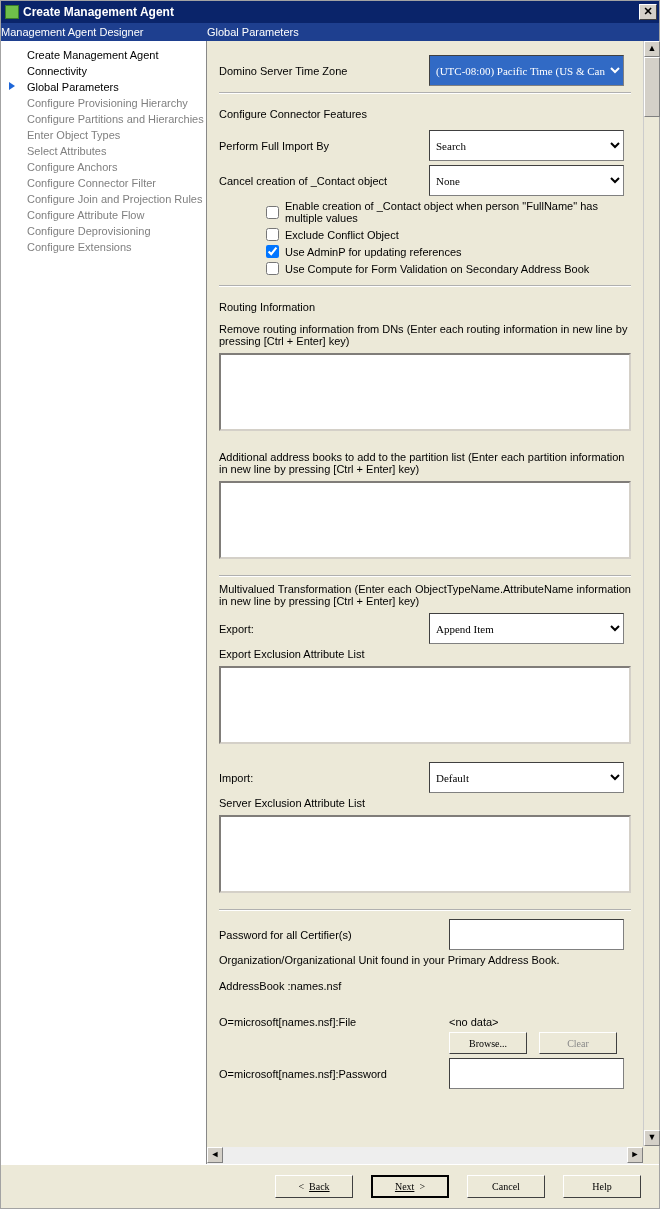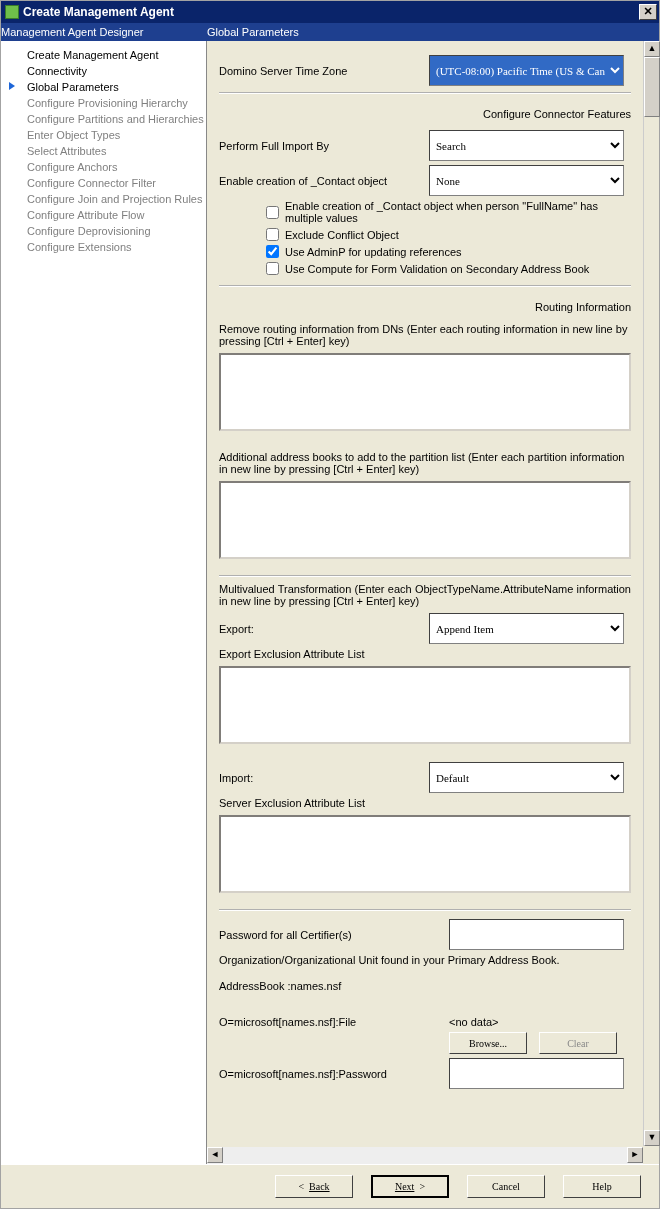--- a/index.html
+++ b/index.html
@@ -97,21 +97,21 @@
   margin-top:0;
 }
 .hscroll {
   position:absolute; left:0; right:16px; bottom:0; height:17px;
   background:#eee; display:flex; justify-content:space-between;
 }
 .corner { position:absolute; right:0; bottom:0; width:16px; height:17px; background:#ece9d8; }
 
 .form-row { display:flex; align-items:center; margin:4px 0; }
 .form-label { width:210px; color:#000; }
-.section-label { color:#000; margin-top:14px; margin-bottom:6px;text-align:right; }
+.section-label { color:#000; margin-top:14px; margin-bottom:6px; }
 .hr { border-top:1px solid #b0b0b0; border-bottom:1px solid #fff; height:0; margin:6px 0 2px 0;}
 select.combo, input.tbox {
   font-family: Tahoma; font-size:11px;
   background:#fff; border:1px solid #808080;
   border-top-color:#404040; border-left-color:#404040;
   height:31px; padding:1px 2px;
 }
 select.combo { width:195px; }
 input.tbox { width:195px; }
 .combo.hl { background:#316ac5; color:#fff; }
@@ -180,21 +180,21 @@
           <select class="combo hl"><option>(UTC-08:00) Pacific Time (US &amp; Can</option></select>
         </div>
         <div class="hr"></div>
         <div class="section-label">Configure Connector Features</div>
 
         <div class="form-row" style="margin-top:10px;">
           <div class="form-label">Perform Full Import By</div>
           <select class="combo"><option>Search</option></select>
         </div>
         <div class="form-row">
-          <div class="form-label">Enable creation of _Contact object</div>
+          <div class="form-label">Cancel creation of _Contact object</div>
           <select class="combo"><option>None</option></select>
         </div>
 
         <div class="chk-row">
             <input type="checkbox" style="">
             <span>Enable creation of _Contact object when person "FullName" has multiple values</span>
           </div>
         <div class="chk-row">
             <input type="checkbox" style="">
             <span>Exclude Conflict Object</span>

